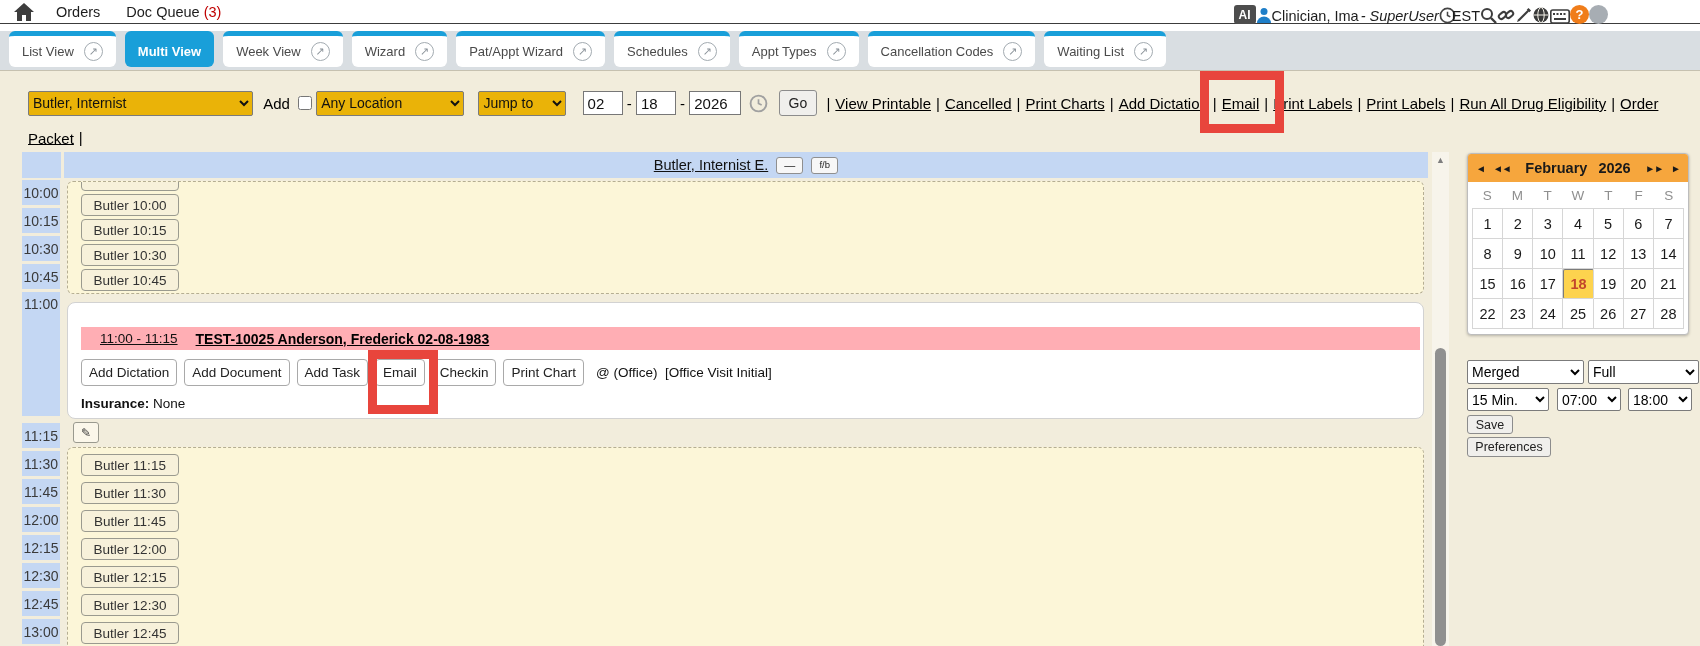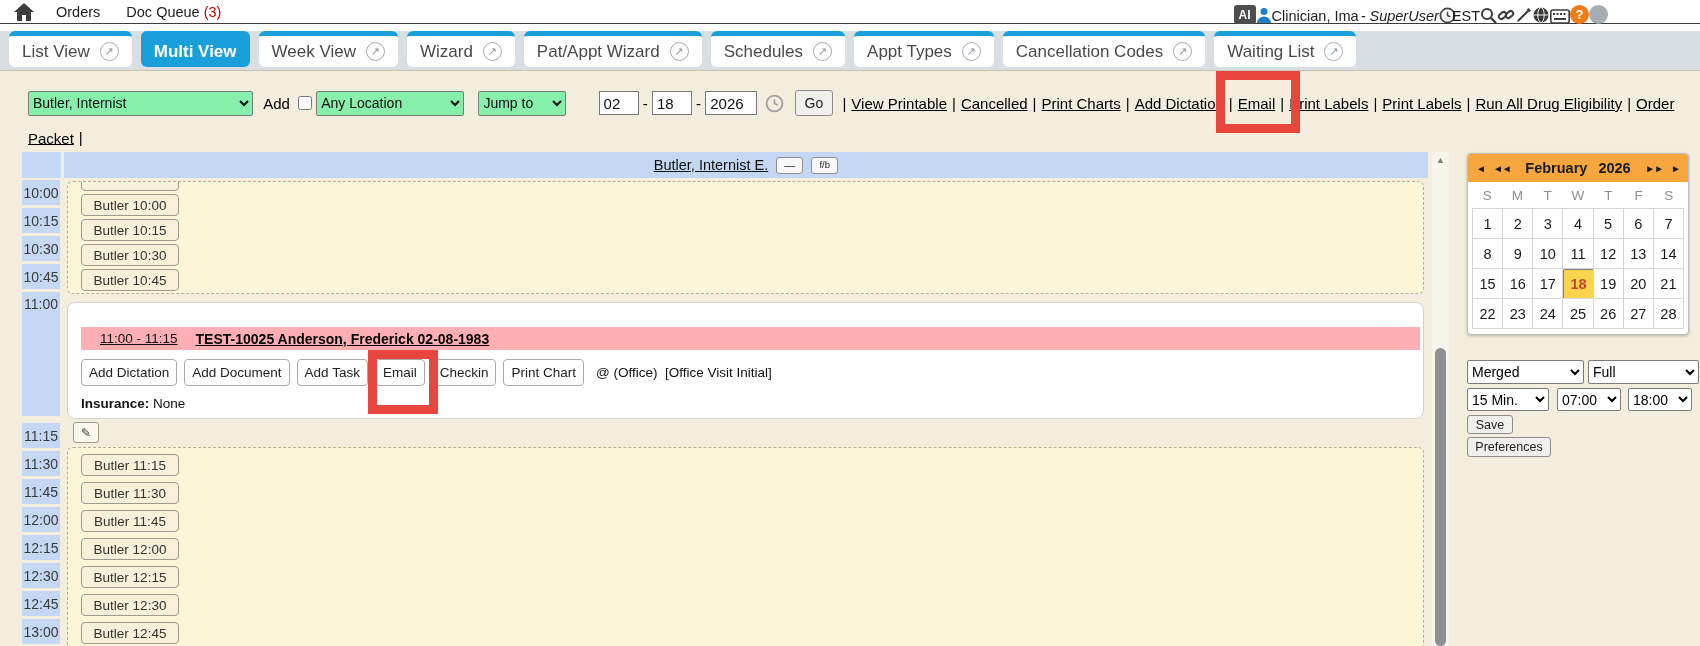--- a/index.html
+++ b/index.html
@@ -23,31 +23,31 @@
   .help-circle { width:19px; height:19px; border-radius:50%; background:#f07d1a; color:#fff; font-weight:bold;
                  font-size:13px; display:flex; align-items:center; justify-content:center; }
   .gray-circle { width:19px; height:19px; border-radius:50%; background:#a7adb3; }
 
   
   #tabbar { position:absolute; top:24px; left:0; width:1700px; height:46px; background:#d9dee2; }
   .tabbar-topstrip { position:absolute; top:0; left:0; width:100%; height:7px; background:#ffffff; }
   #tabs { position:absolute; top:7px; left:9px; display:flex; gap:9px; }
   .tab { height:36px; background:#ffffff; border-top:5px solid #199fd9; border-radius:6px;
          display:flex; align-items:center; padding:0 13px; gap:10px; cursor:pointer; }
-  .tab-label { font-size:17px; color:#4a4a4a; white-space:nowrap;text-align:right; }
+  .tab-label { font-size:13px; color:#4a4a4a; white-space:nowrap;text-align:right; }
   .tab.active { background:#199fd9; }
   .tab.active .tab-label { color:#ffffff; font-weight:bold; }
   .ext-icon { width:19px; height:19px; border:1.5px solid #a3abb1; border-radius:50%; color:#8b939a;
               font-size:11px; display:flex; align-items:center; justify-content:center; }
 
   
   #toolbar { position:absolute; top:70px; left:0; width:1700px; height:83px; background:#f2eddc; border-top:1px solid #c6c1b0; }
   #tflow { margin:14px 0 0 28px; width:1655px; line-height:33px; font-size:15px; color:#000; }
   #tflow > * { vertical-align:middle; }
-  .sel { font-size:14px; height:25px; border:1px solid #7b7b7b; background:#86efac; border-radius:2px; color:#111; }
+  .sel { font-size:14px; height:25px; border:1px solid #7b7b7b; background:#eab308; border-radius:2px; color:#111; }
   .dinput { height:24px; font-size:15px; border:1px solid #777; padding:1px 4px; background:#fff; color:#111; }
   .gbtn { font-size:14px; background:#f0efec; border:1px solid #8c8c8c; border-radius:3px; height:26px; padding:0 9px; color:#222; }
   .tlink { color:#000; text-decoration:underline; cursor:pointer; }
   .tsep { margin:0 5px; }
   .clock-svg { margin:0 6px 0 4px; }
   .chk { width:14px; height:14px; margin-left:4px; }
   .rel { position:relative; display:inline-block; }
 
   
   .red-box { position:absolute; border:9px solid #e8453c; pointer-events:none; z-index:60; }
@@ -242,21 +242,21 @@
     </div>
   </div>
 
   <div id="toolbar">
     <div id="tflow">
       <select class="sel" style="width:225px"><option>Butler, Internist</option></select>
       <span style="margin-left:6px">Add</span>
       <input type="checkbox" class="chk" style="">
       <select class="sel" style="width:148px;"><option>Any Location</option></select>
       <select class="sel" style="width:88px;margin-left:10px"><option>Jump to</option></select>
-      <input class="dinput" style="width: 40px; margin-left: 28px;" value="02">
+      <input class="dinput" style="width: 40px; margin-left: 12px;" value="02">
       <span>-</span>
       <input class="dinput" style="width: 40px;" value="18">
       <span>-</span>
       <input class="dinput" style="width: 52px;" value="2026">
       <span class="icon clock-svg">
         <svg width="19" height="19" viewBox="0 0 18 18">
             <circle cx="9" cy="9" r="7.5" fill="none" stroke="#a0a0a0" stroke-width="1.8"></circle>
             <path d="M9 5v4l3 1.5" fill="none" stroke="#a0a0a0" stroke-width="1.6"></path>
           </svg>
       </span>

